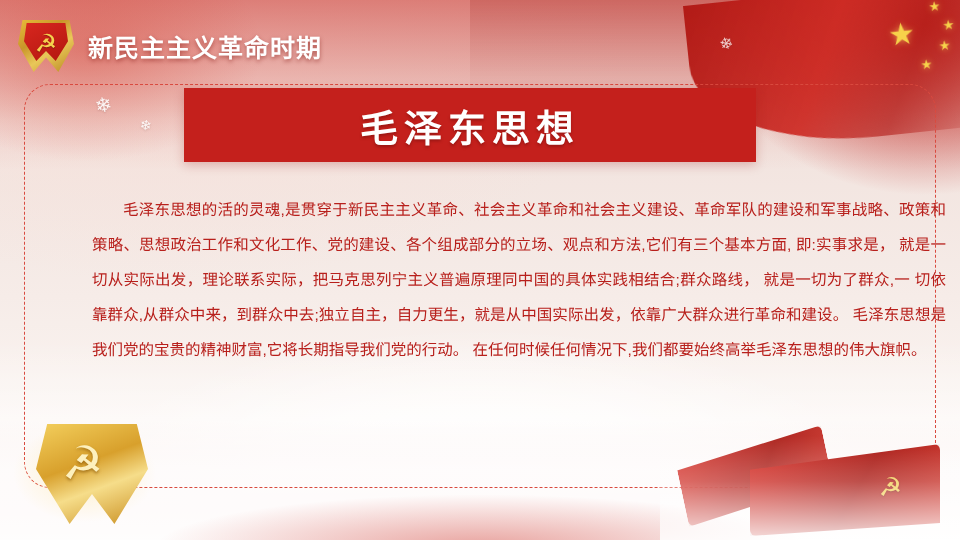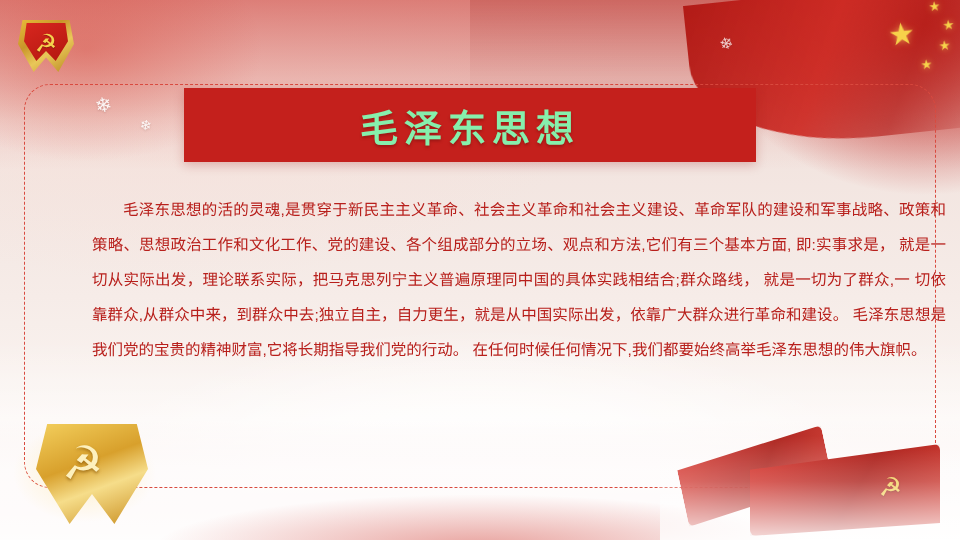--- a/index.html
+++ b/index.html
@@ -175,21 +175,21 @@
     left: 184px; top: 88px;
     width: 572px; height: 74px;
     background: #c4201c;
     display: flex;
     align-items: center;
     justify-content: center;
     z-index: 5;
     box-shadow: 0 3px 10px rgba(150,25,20,.25);
   }
   .title-plate .t {
-    color: #86efac;
+    color: #ffffff;
     font-size: 38px;
     font-weight: bold;
     letter-spacing: 6px;
     text-shadow: 0 2px 3px rgba(90,10,8,.4);
   }
 
   
   .body-text {
     position: absolute;
     left: 56px; top: 192px;
@@ -306,20 +306,21 @@
   <div class="dove d1">❄</div>
   <div class="dove d2">❄</div>
   <div class="dove d3">❄</div>
 
   <div class="header">
     <div class="emblem">
       <span class="ribbon"></span>
       <span class="inner"></span>
       <span class="hammer">☭</span>
     </div>
+    <div class="header-title">新民主主义革命时期</div>
   </div>
 
   <div class="frame"></div>
 
   <div class="title-plate">
     <span class="t">毛泽东思想</span>
   </div>
 
   <div class="body-text">毛泽东思想的活的灵魂,是贯穿于新民主主义革命、社会主义革命和社会主义建设、革命军队的建设和军事战略、政策和策略、思想政治工作和文化工作、党的建设、各个组成部分的立场、观点和方法,它们有三个基本方面, 即:实事求是， 就是一切从实际出发，理论联系实际，把马克思列宁主义普遍原理同中国的具体实践相结合;群众路线， 就是一切为了群众,一 切依靠群众,从群众中来，到群众中去;独立自主，自力更生，就是从中国实际出发，依靠广大群众进行革命和建设。 毛泽东思想是我们党的宝贵的精神财富,它将长期指导我们党的行动。 在任何时候任何情况下,我们都要始终高举毛泽东思想的伟大旗帜。</div>
 

